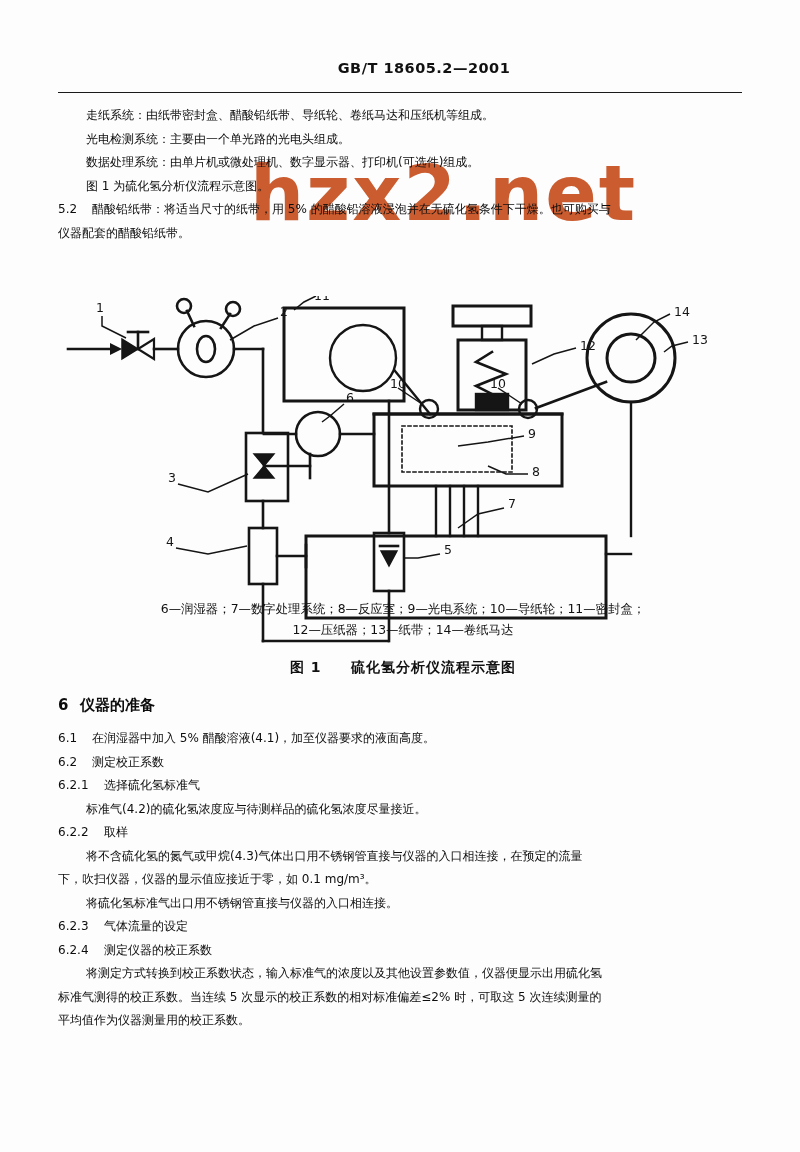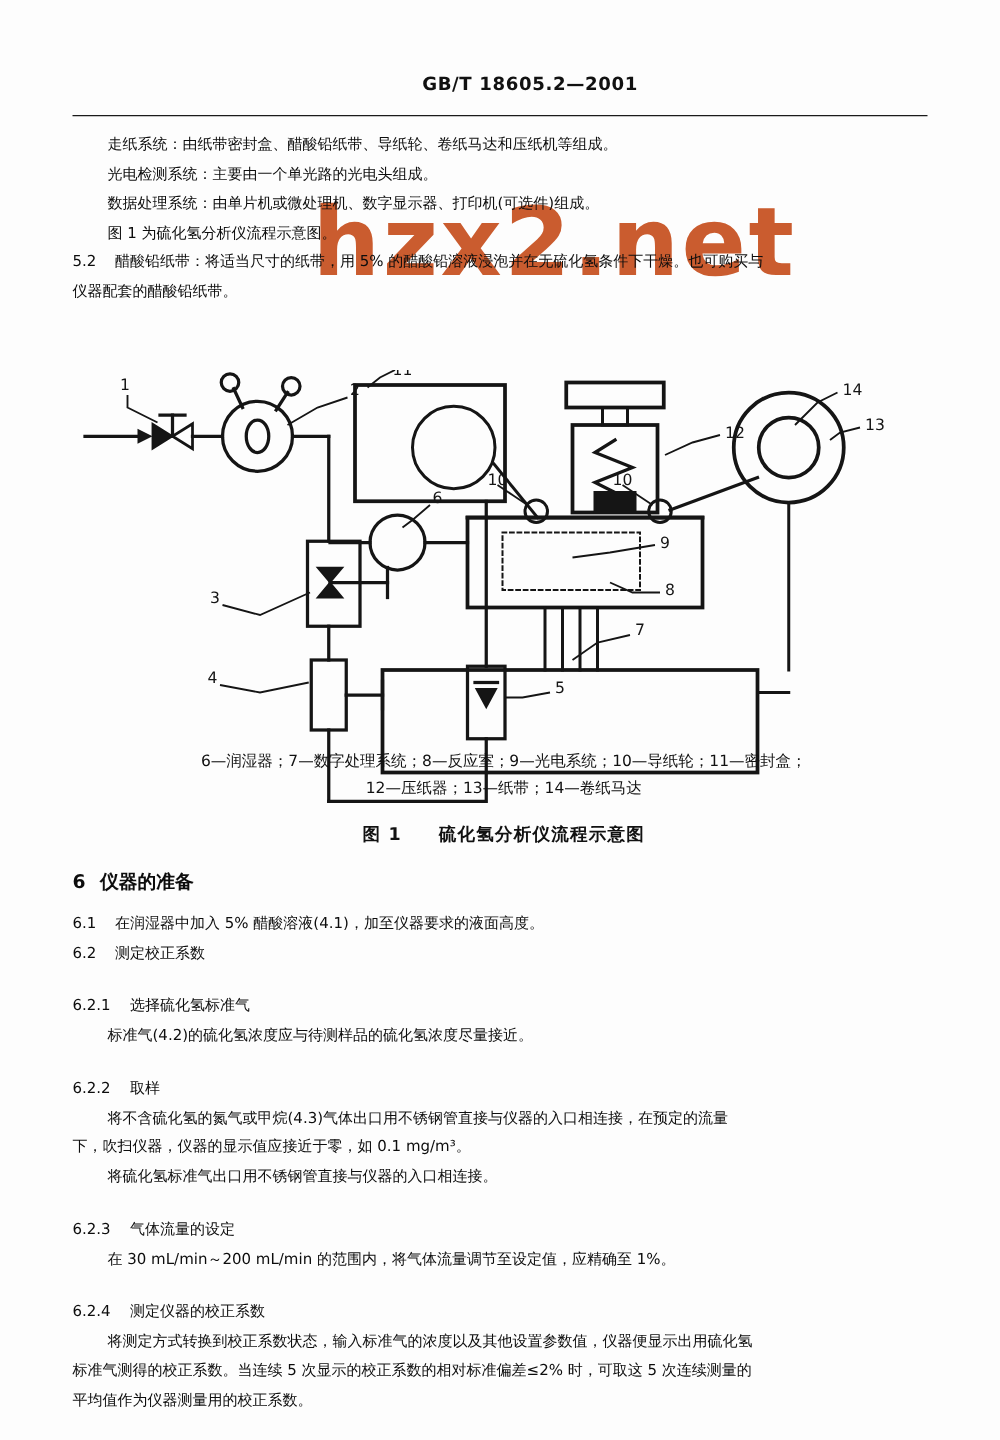--- a/index.html
+++ b/index.html
@@ -74,21 +74,21 @@
     line-height: 23.5px;
     color: #0d0d0d;
     white-space: nowrap;
     font-family: "DejaVu Sans", "Liberation Sans", sans-serif;
   }
   .indent1 { padding-left: 28px; }
   .num {
     display: inline-block;
     min-width: 34px;
   }
-  .num.wide { min-width: 46px; margin-top: 19px; }
+  .num.wide { min-width: 46px; }
   .sec-head {
     font-size: 15px;
     font-weight: bold;
     line-height: 30px;
   }
   .sec-head .num { min-width: 22px; }
   .gap-s { height: 7px; }
   
   .figure {
     position: absolute;
@@ -335,21 +335,20 @@
     <div class="line">
       <span class="num wide">6.2.2</span><span>取样</span>
     </div>
     <div class="line indent1">将不含硫化氢的氮气或甲烷(4.3)气体出口用不锈钢管直接与仪器的入口相连接，在预定的流量</div>
     <div class="line">下，吹扫仪器，仪器的显示值应接近于零，如 0.1 mg/m³。</div>
     <div class="line indent1">将硫化氢标准气出口用不锈钢管直接与仪器的入口相连接。</div>
 
     <div class="line">
       <span class="num wide">6.2.3</span><span>气体流量的设定</span>
     </div>
-    <div class="line indent1">在 30 mL/min～200 mL/min 的范围内，将气体流量调节至设定值，应精确至 1%。</div>
 
     <div class="line">
       <span class="num wide">6.2.4</span><span>测定仪器的校正系数</span>
     </div>
     <div class="line indent1">将测定方式转换到校正系数状态，输入标准气的浓度以及其他设置参数值，仪器便显示出用硫化氢</div>
     <div class="line">标准气测得的校正系数。当连续 5 次显示的校正系数的相对标准偏差≤2% 时，可取这 5 次连续测量的</div>
     <div class="line">平均值作为仪器测量用的校正系数。</div>
   </div>
 
 </div>

